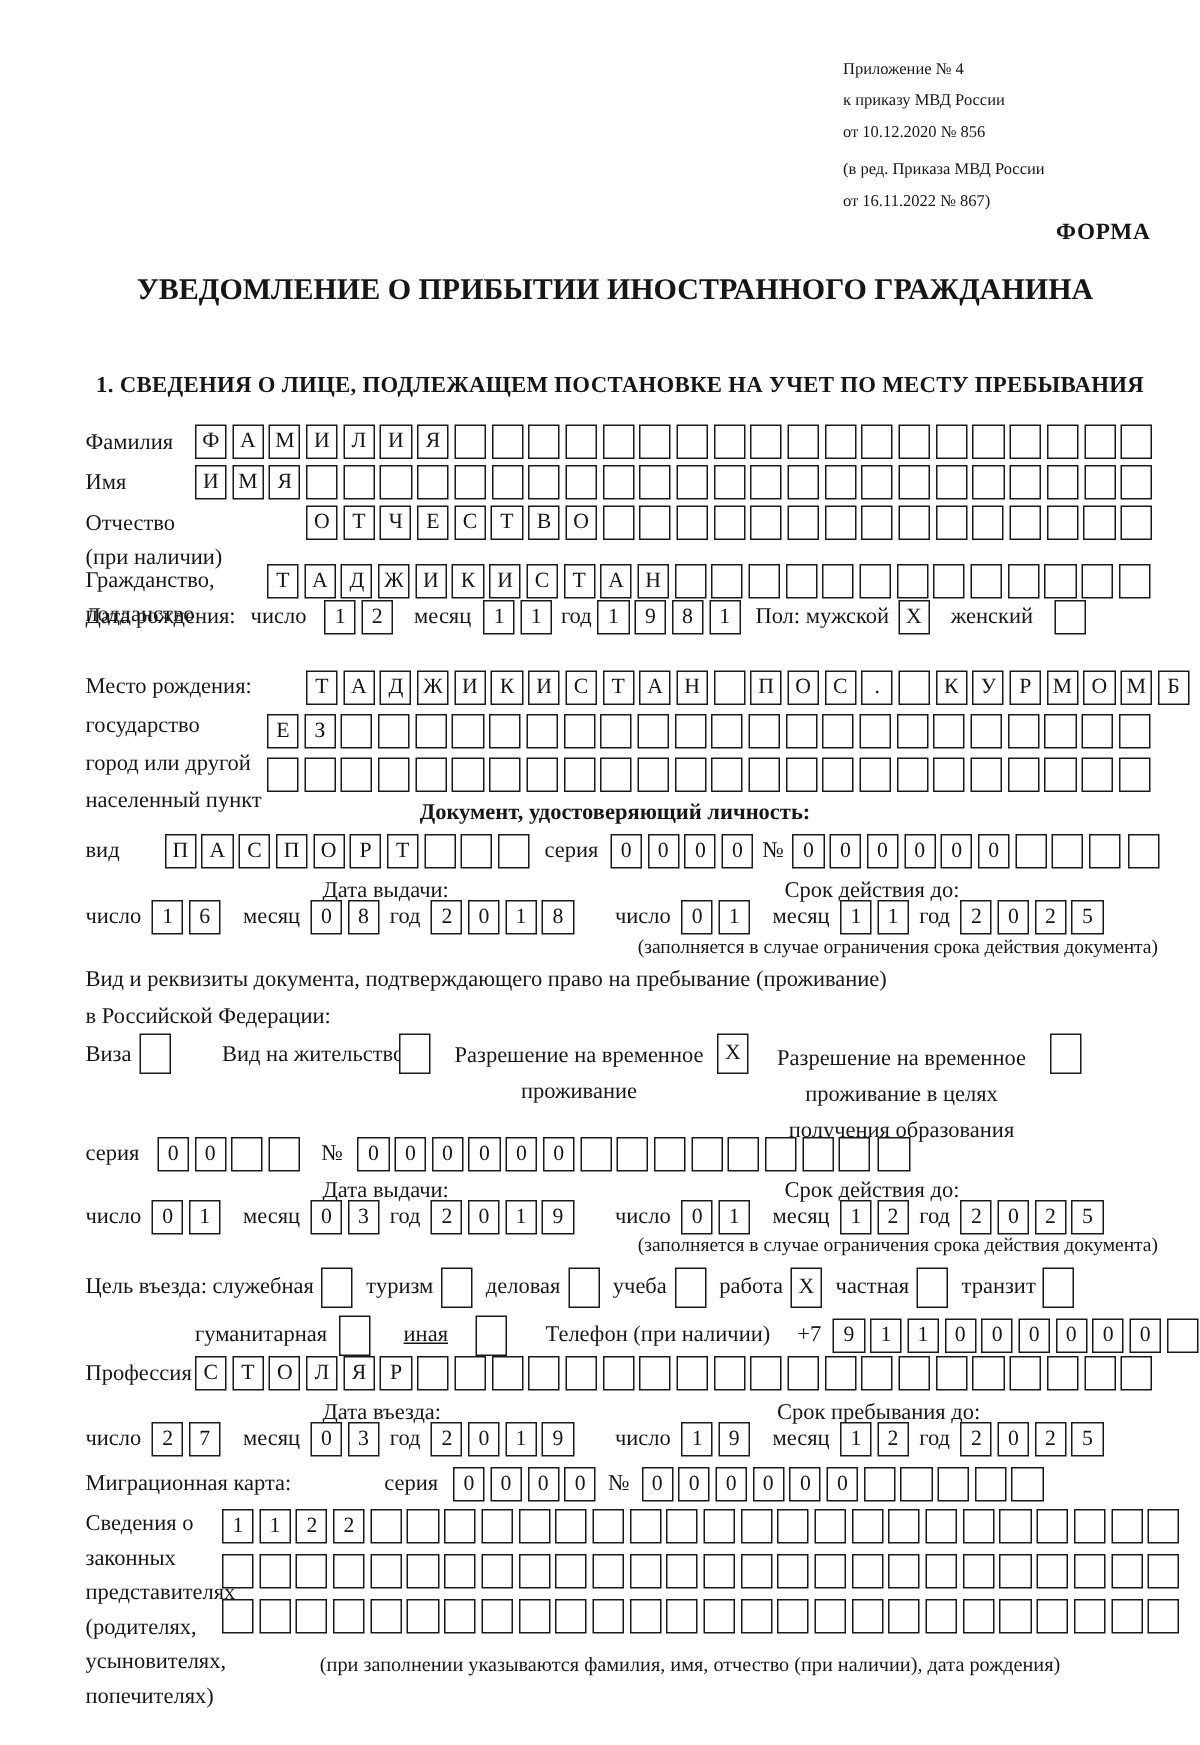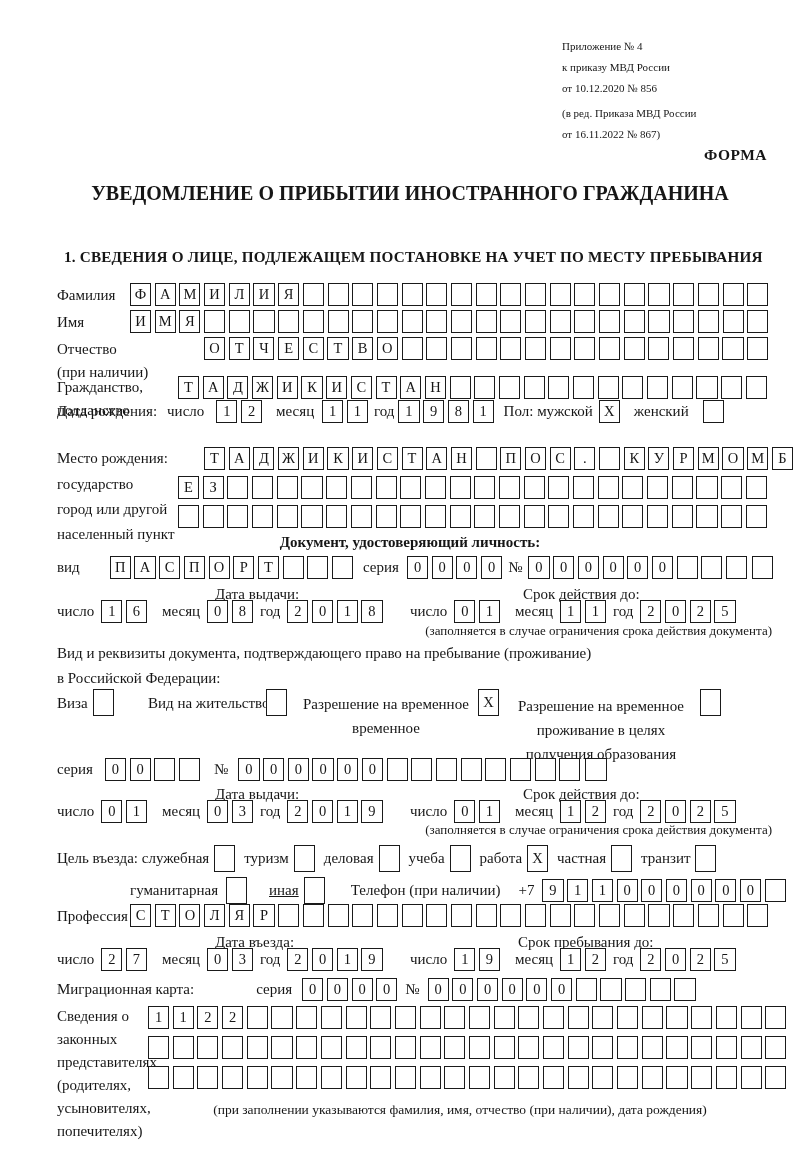--- a/index.html
+++ b/index.html
@@ -370,21 +370,21 @@
     <span class="cbox"></span>
   </div>
 
 <div class="abs lbl" style="top:695px;left:148px;">Вид на жительство</div>
 <div class="abs boxrow chk" style="top:689px;left:266px;">
     <span class="cbox"></span>
   </div>
 
 <div class="abs ctr" style="top:692px;left:296px;width:180px;line-height:24px;">
   <div>Разрешение на временное</div>
-  <div>временное</div>
+  <div>проживание</div>
 </div>
 <div class="abs boxrow chk" style="top:689px;left:478px;">
     <span class="cbox">X</span>
   </div>
 
 <div class="abs ctr" style="top:694px;left:510px;width:182px;line-height:24px;">
   <div>Разрешение на временное</div>
   <div>проживание в целях</div>
   <div>получения образования</div>
 </div>
@@ -498,21 +498,21 @@
   <span class="boxrow chk">
       <span class="cbox"></span>
     </span>
 </div>
 
 <div class="row" style="top:877px;left:130px;">
   <span class="lbl" style="margin-right:8px;">гуманитарная</span>
   <span class="boxrow chk" style="margin-right:22px;">
       <span class="cbox"></span>
     </span>
-  <span class="lbl" style="margin-right:5px;text-decoration:underline;">иная</span>
+  <span class="lbl" style="margin-right:18px;text-decoration:underline;">иная</span>
   <span class="boxrow chk" style="margin-right:26px;">
       <span class="cbox"></span>
     </span>
   <span class="lbl" style="margin-right:18px;">Телефон (при наличии)</span>
   <span class="lbl" style="margin-right:8px;">+7</span>
   <span class="boxrow">
       <span class="cbox">9</span>
       <span class="cbox">1</span>
       <span class="cbox">1</span>
       <span class="cbox">0</span>

